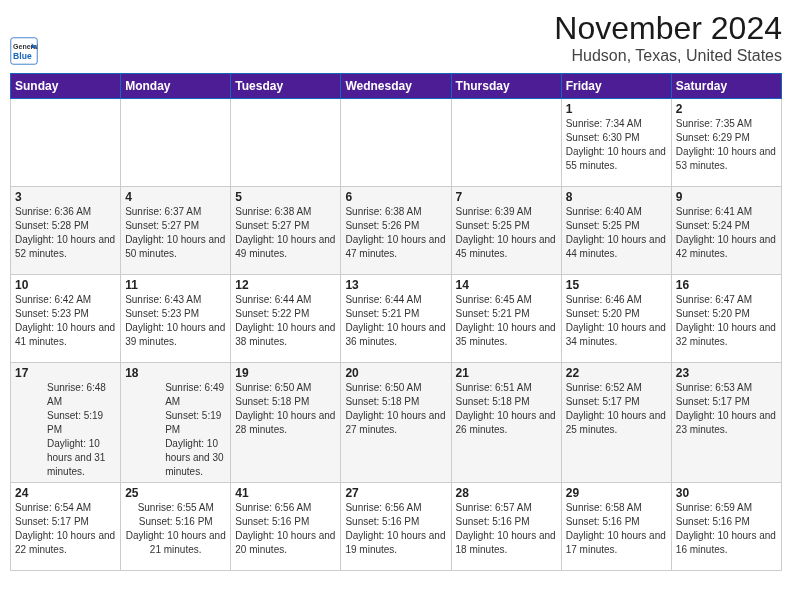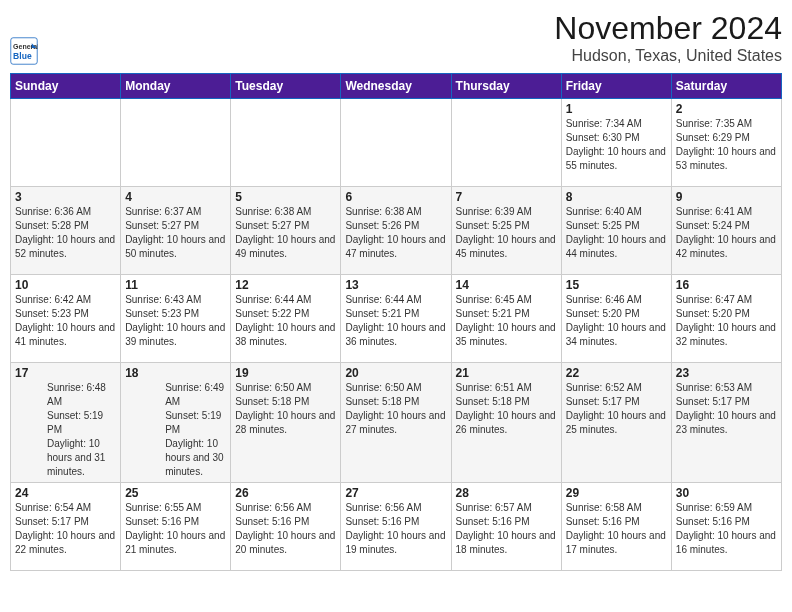--- a/index.html
+++ b/index.html
@@ -262,26 +262,26 @@
       </tr>
       <tr>
         <td>
           <span class="day-num">24</span>
           <div class="cell-content" style="white-space: pre-line;">Sunrise: 6:54 AM
 Sunset: 5:17 PM
 Daylight: 10 hours and 22 minutes.</div>
         </td>
         <td>
           <span class="day-num">25</span>
-          <div class="cell-content" style="white-space: pre-line;">Sunrise: 6:55 AM
+          <div class="cell-content" style="white-space: pre-line; text-align: center;">Sunrise: 6:55 AM
 Sunset: 5:16 PM
 Daylight: 10 hours and 21 minutes.</div>
         </td>
         <td>
-          <span class="day-num">26</span>
+          <span class="day-num">41</span>
           <div class="cell-content" style="white-space: pre-line;">Sunrise: 6:56 AM
 Sunset: 5:16 PM
 Daylight: 10 hours and 20 minutes.</div>
         </td>
         <td>
           <span class="day-num">27</span>
           <div class="cell-content" style="white-space: pre-line;">Sunrise: 6:56 AM
 Sunset: 5:16 PM
 Daylight: 10 hours and 19 minutes.</div>
         </td>

